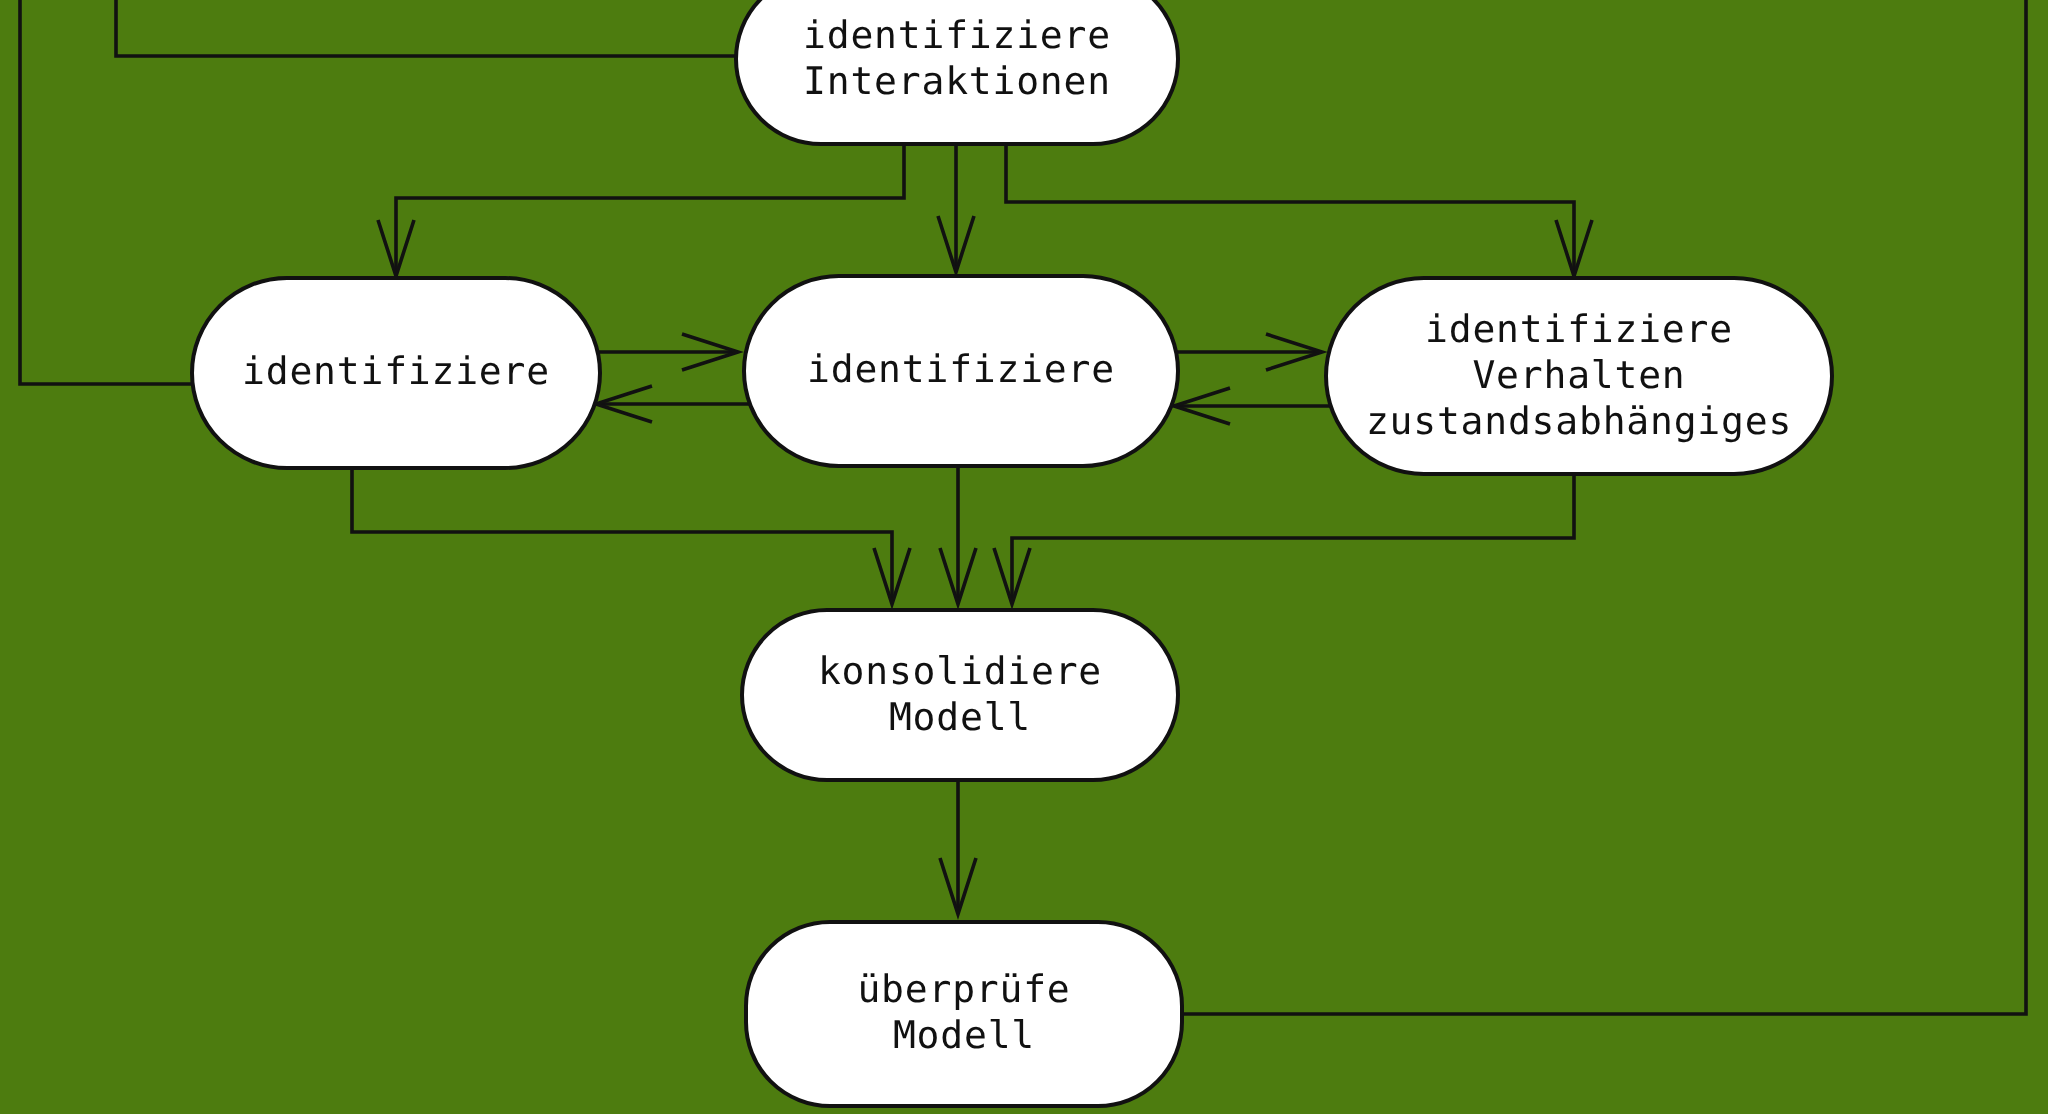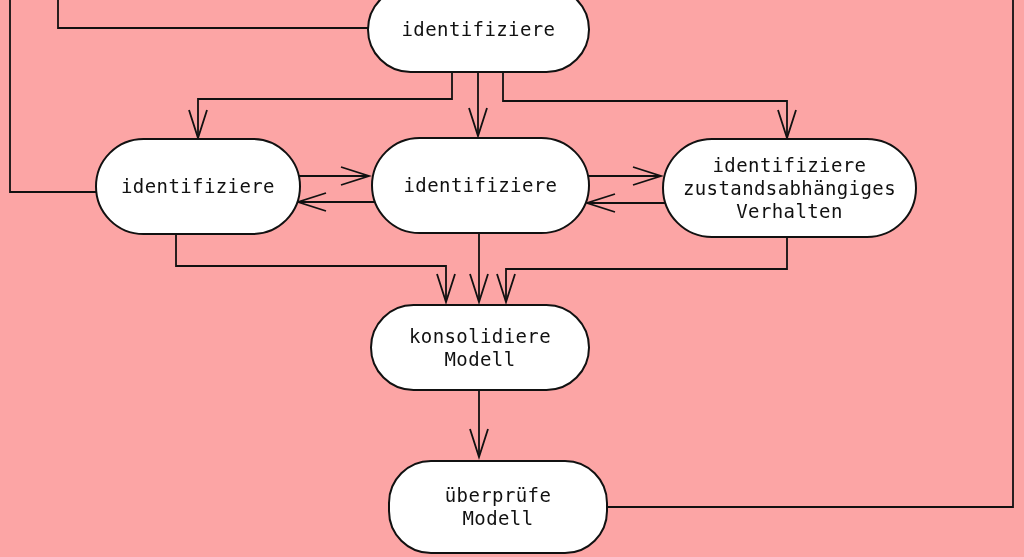--- a/index.html
+++ b/index.html
@@ -1,19 +1,19 @@
 <!DOCTYPE html>
 <html><head>
 <meta charset="utf-8">
 <style>
   html,body{margin:0;padding:0;background:#fff;}
   .stage{
     position:relative;
     width:1024px;height:557px;
-    background:#fca5a5;
+    background:#4d7c0f;
     overflow:hidden;
     font-family:"DejaVu Sans Mono", monospace;
   }
   .edges{position:absolute;left:0;top:0;width:1024px;height:557px;}
   .edges path{fill:none;stroke:#111;stroke-width:1.8px;}
   .node{
     position:absolute;
     box-sizing:border-box;
     background:#fff;
     border:2px solid #111;
@@ -24,21 +24,21 @@
     font-size:19px;line-height:23px;font-weight:500;
     letter-spacing:0.4px;
     color:#111;
     white-space:nowrap;
   }
   .node-interaktionen{left:367px;top:-14px;width:223px;height:87px;border-radius:44px;}
   .node-assoziationen{left:95px;top:138px;width:206px;height:97px;border-radius:49px;}
   .node-attribute{left:371px;top:137px;width:219px;height:97px;border-radius:49px;}
   .node-verhalten{left:662px;top:138px;width:255px;height:100px;border-radius:50px;}
   .node-konsolidiere{left:370px;top:304px;width:220px;height:87px;border-radius:44px;}
-  .node-ueberpruefe{left:388px;top:460px;width:220px;height:94px;border-radius:43px;}
+  .node-ueberpruefe{left:372px;top:460px;width:220px;height:94px;border-radius:43px;}
 </style>
 </head>
 <body>
 
 <div class="stage">
 
   <svg class="edges" viewBox="0 0 1024 557" xmlns="http://www.w3.org/2000/svg">
     <defs>
       <marker id="arrow" markerUnits="userSpaceOnUse" markerWidth="34" markerHeight="24" refX="31" refY="12" orient="auto">
         <path d="M3,3 L31,12 L3,21" fill="none" stroke="#111" stroke-width="2"></path>
@@ -61,34 +61,35 @@
     <path d="M479,234 V302" marker-end="url(#arrow)"></path>
     <path d="M787,238 V269 H506 V302" marker-end="url(#arrow)"></path>
 
     <path d="M479,391 V457" marker-end="url(#arrow)"></path>
 
     <path d="M588,507 H1013 V0"></path>
   </svg>
 
   <div class="node node-interaktionen">
     <span>identifiziere</span>
+    <span>Interaktionen</span>
   </div>
 
   <div class="node node-assoziationen">
     <span>identifiziere</span>
   </div>
 
   <div class="node node-attribute">
     <span>identifiziere</span>
   </div>
 
   <div class="node node-verhalten">
     <span>identifiziere</span>
+    <span>Verhalten</span>
     <span>zustandsabhängiges</span>
-    <span>Verhalten</span>
   </div>
 
   <div class="node node-konsolidiere">
     <span>konsolidiere</span>
     <span>Modell</span>
   </div>
 
   <div class="node node-ueberpruefe">
     <span>überprüfe</span>
     <span>Modell</span>

